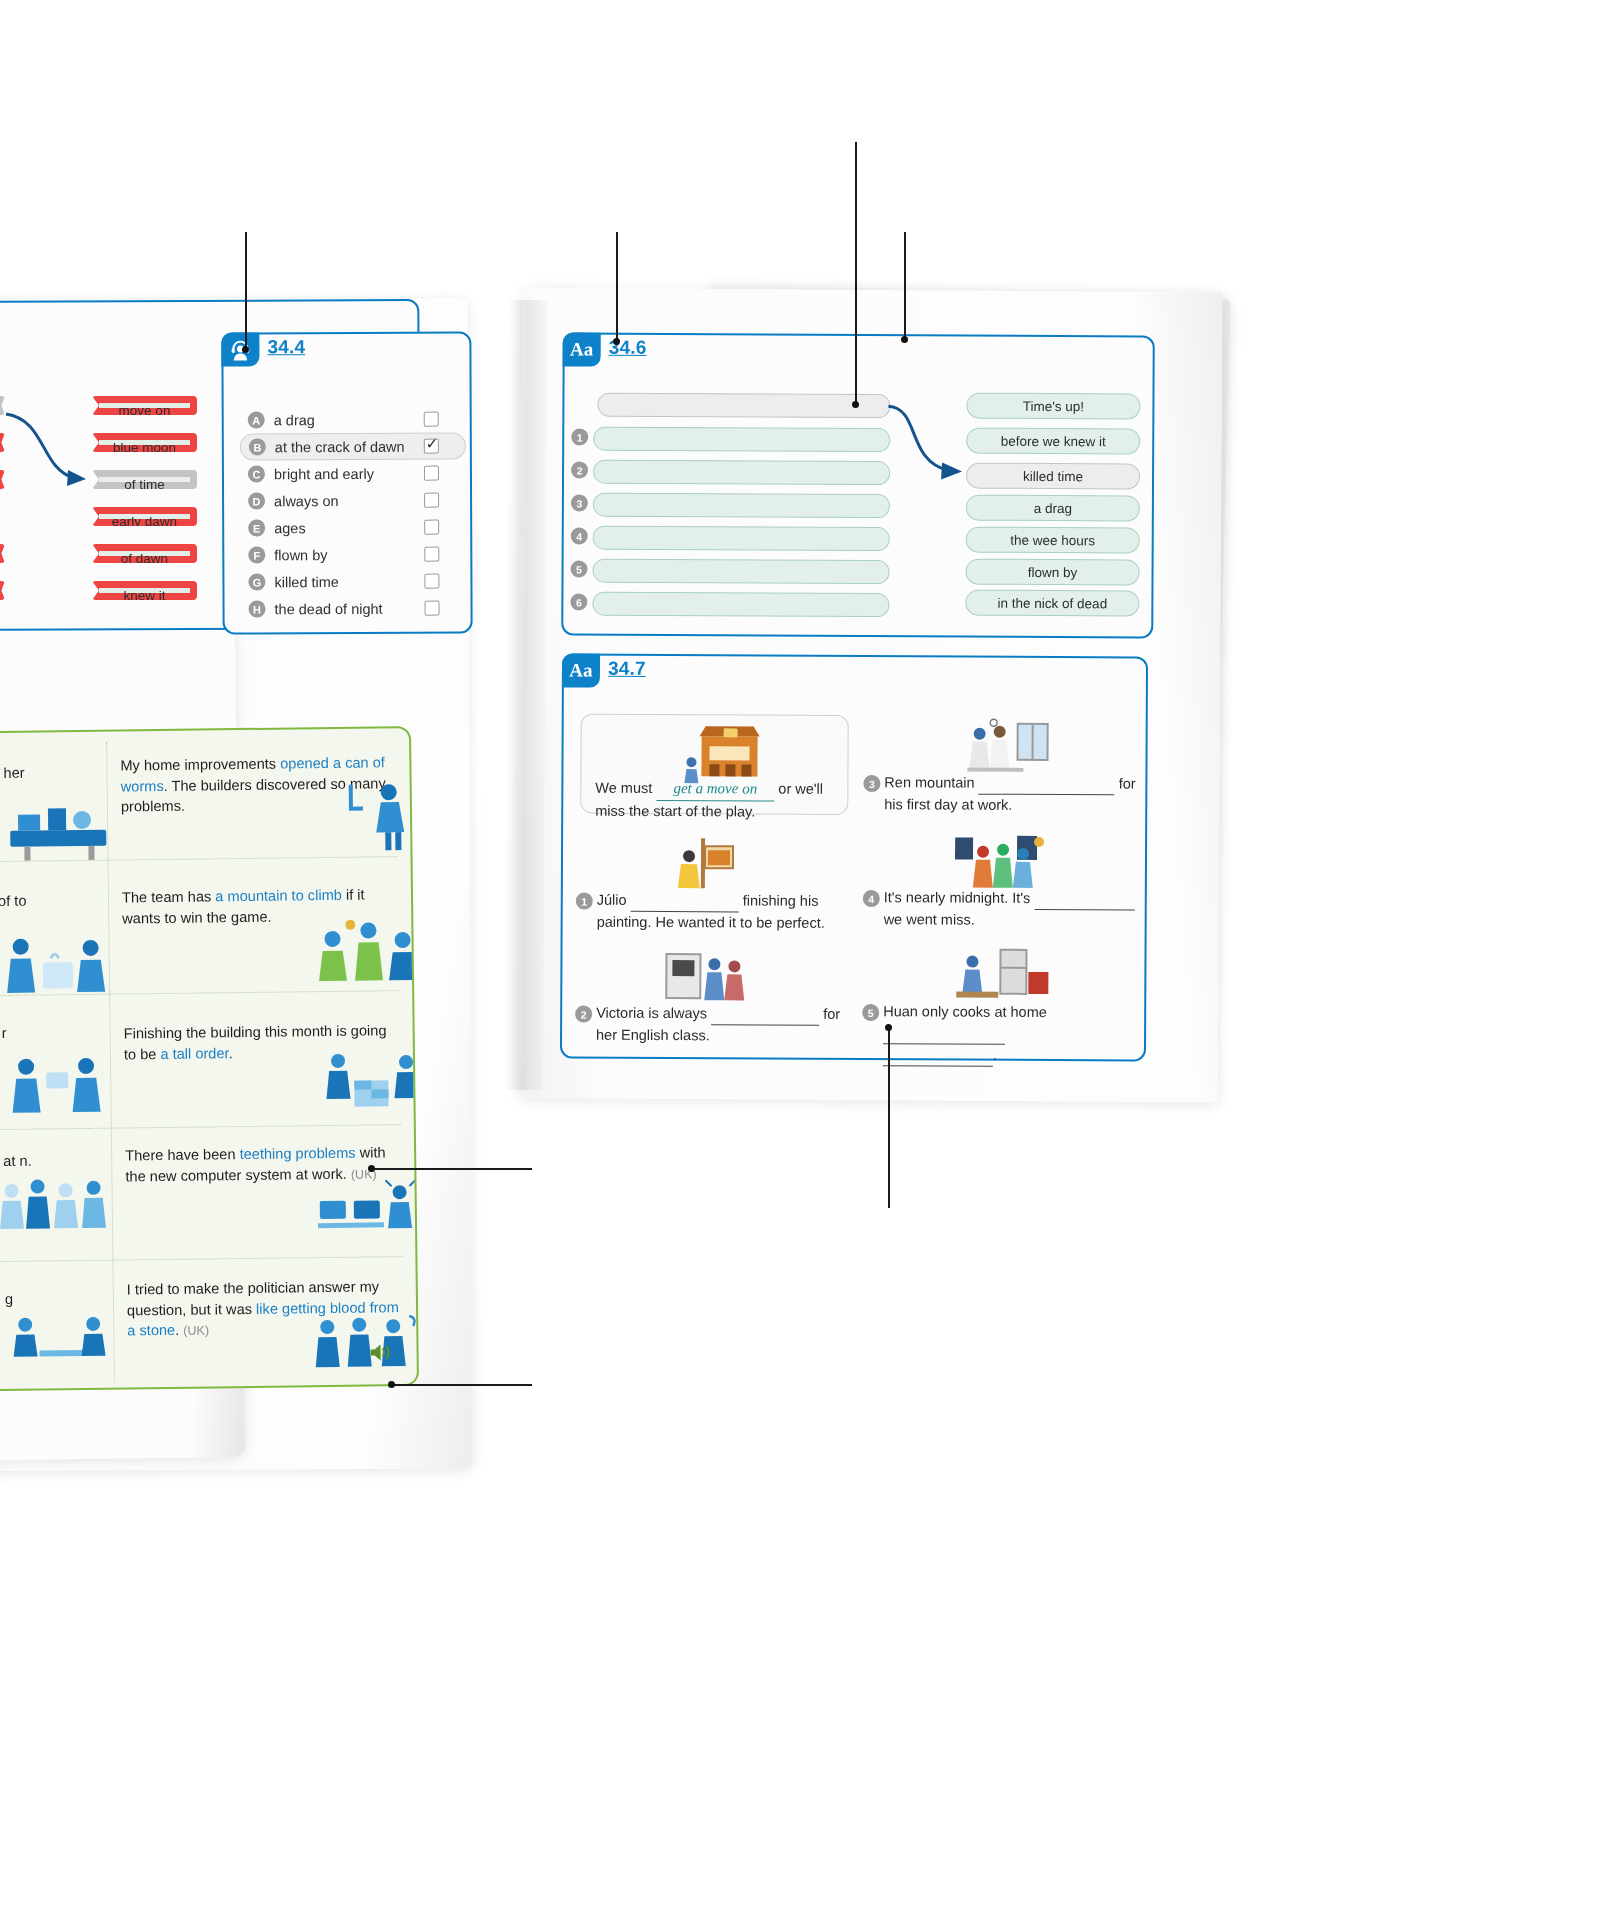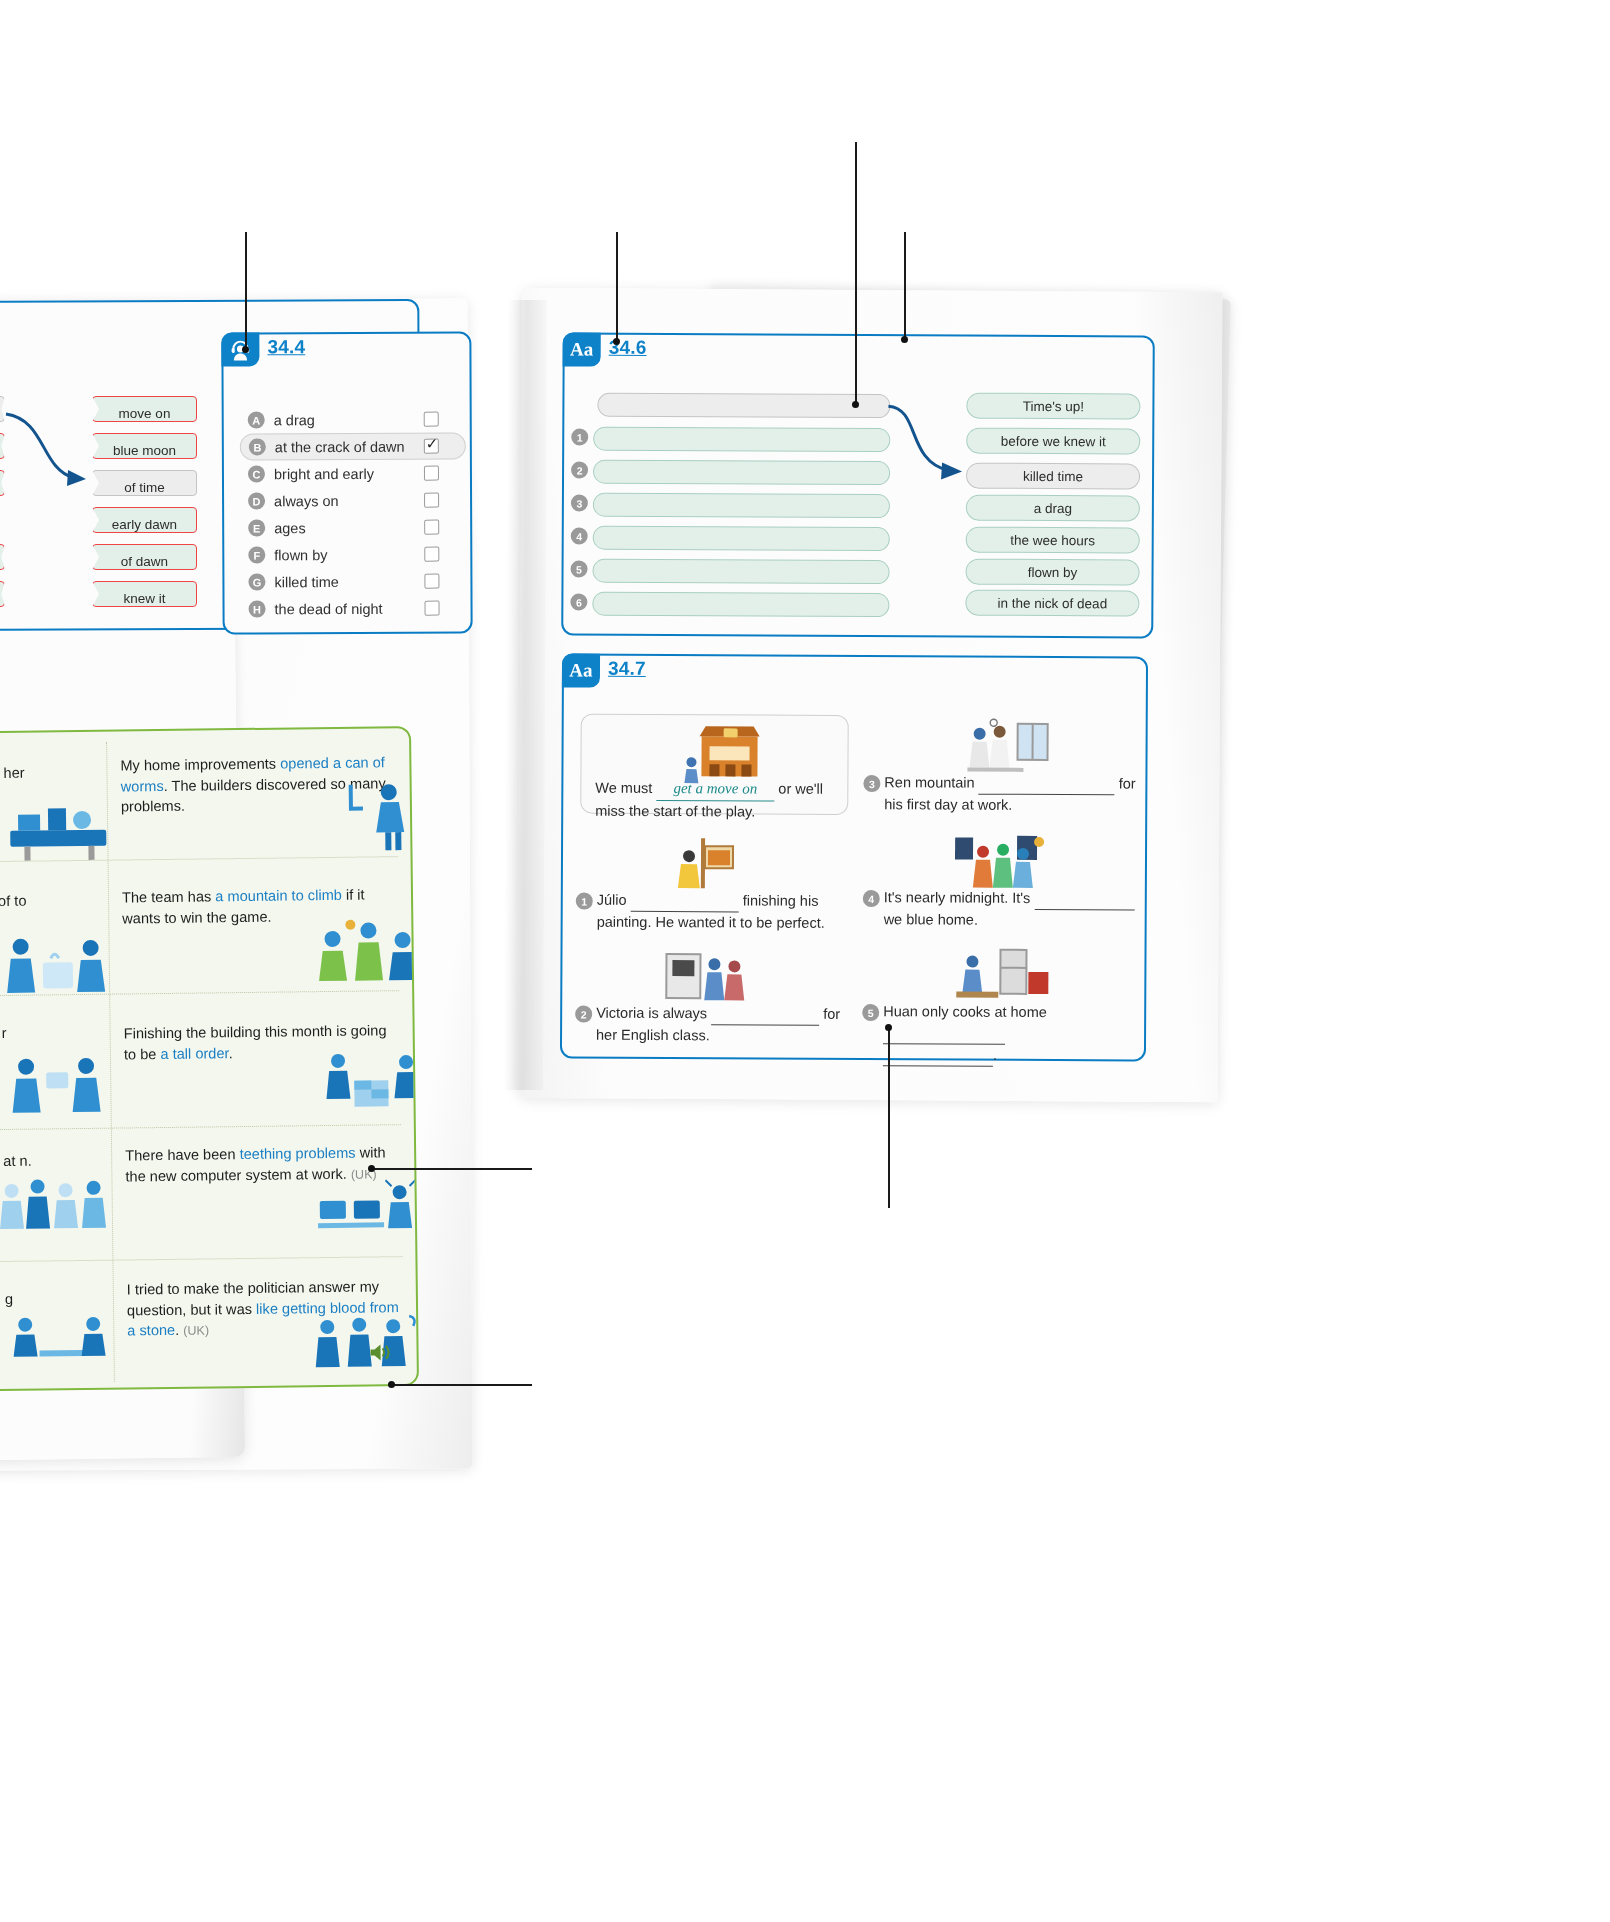--- a/index.html
+++ b/index.html
@@ -102,23 +102,23 @@
     font-size: 13.5px; color: #2d2d2d; white-space: nowrap;
   }
   .chip.grey { background: #ededed; border-color: #c4c4c4; }
   .blank {
     position: absolute; height: 24px; border-radius: 12px;
     background: #e3f0ea; border: 1px solid #a9cfc2;
   }
   .blank.grey { background: #ededed; border-color: #c4c4c4; }
   
   .atag {
-    position: absolute; height: 26px;
-    background: #e3f0ea; border: 1px solid #ef4444;
-    display: flex; align-items: flex-end; justify-content: center;
+    position: absolute; height: 19px;
+    background: #e3f0ea; border: 7px solid #ef4444;
+    display: flex; align-items: flex-start; justify-content: center;
     font-size: 13.5px; color: #2d2d2d; white-space: nowrap;
     clip-path: polygon(0 0, 100% 0, 100% 100%, 0 100%, 7px 50%);
     border-radius: 4px;
   }
   .atag.grey { background: #ededed; border-color: #c4c4c4; }
   .atag.flag {
     clip-path: polygon(0 0, 100% 0, 92% 50%, 100% 100%, 0 100%);
   }
 
   .numdot {
@@ -572,21 +572,21 @@
         <path d="M41 24 h14 l3 30 h-20 Z" fill="#5ec07f"></path>
         <circle cx="68" cy="20" r="6" fill="#2980b9"></circle>
         <path d="M61 28 h14 l3 26 h-20 Z" fill="#6bb0dd"></path>
         <circle cx="84" cy="8" r="5" fill="#e8b13a"></circle>
       </svg>
     </div>
     <div class="numdot" style="left:300px;top:233px;">4</div>
     <div class="extext" style="left:321px;top:230px;width:258px;">
       <span>It's nearly midnight. It's</span>
       <span class="uline" style="width:100px;">&nbsp;</span>
-      <span>we blue home.</span>
+      <span>we went miss.</span>
     </div>
 
     <div class="art" style="left:392px;top:288px;">
       <svg width="96" height="62" viewBox="0 0 96 62">
         <rect x="46" y="4" width="26" height="44" fill="#dcdcdc" stroke="#9a9a9a" stroke-width="2"></rect>
         <line x1="46" y1="22" x2="72" y2="22" stroke="#9a9a9a" stroke-width="2"></line>
         <rect x="74" y="26" width="20" height="22" fill="#c0392b"></rect>
         <circle cx="18" cy="16" r="6" fill="#3a6ea8"></circle>
         <path d="M11 24 h14 l3 24 h-20 Z" fill="#5b8ec9"></path>
         <rect x="2" y="46" width="42" height="6" fill="#b0864f"></rect>

